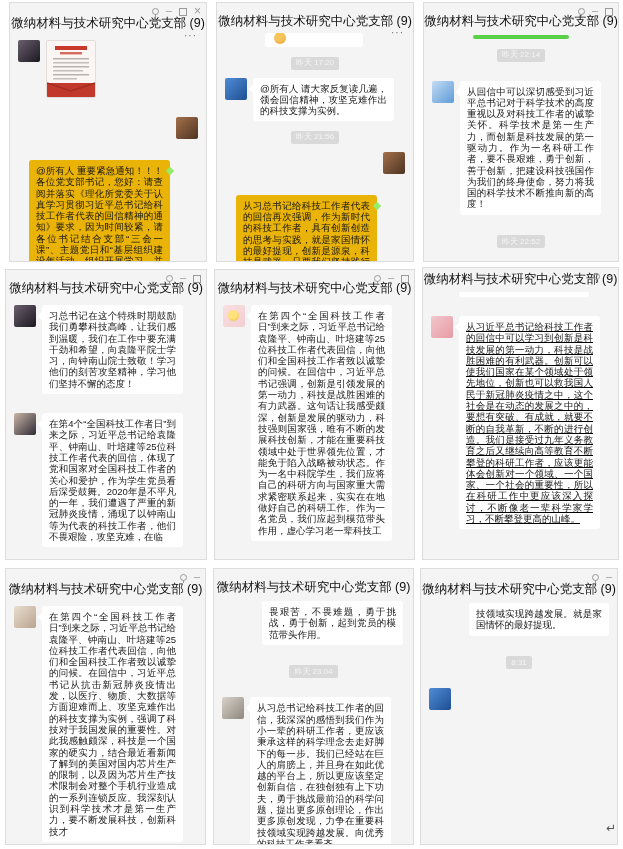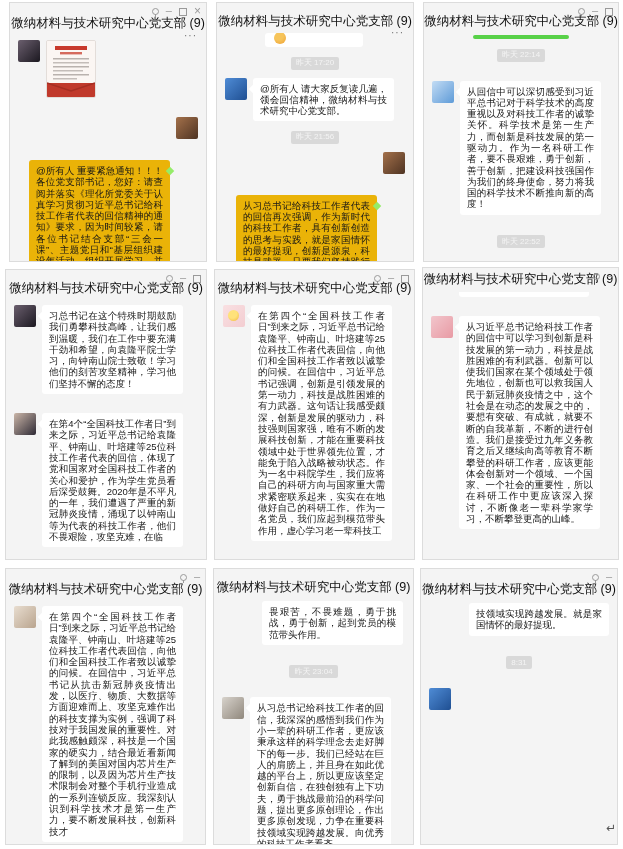--- a/index.html
+++ b/index.html
@@ -34,21 +34,21 @@
   .ctl.close{font-size:12px;line-height:8px;color:#9a9a9a;}
   .title{font-size:12.5px;color:#101010;margin-top:10px;white-space:nowrap;}
   .p1 .title,.p2 .title,.p3 .title,.p4 .title,.p7 .title{margin-top:8px;}
   .p5 .title{margin-top:1px;}
   .more{position:absolute;right:9px;top:27px;color:#707070;font-size:10px;letter-spacing:1px;}
   .p1 .more{top:24px;}
   .progress{height:4px;width:96px;background:#58d148;border-radius:2px;margin:5px auto 0;}
 
   .chat{padding:8px 8px 6px 8px;display:flex;flex-direction:column;gap:19px;}
   .p1 .chat{padding-top:3px;gap:8px;}
-  .p5 .chat{padding-top:4px;}
+  .p5 .chat{padding-top:4px;text-decoration:underline;}
   .p7 .chat,.p8 .chat{padding-top:5px;}
 
   .msg{display:flex;gap:6px;align-items:flex-start;}
   .msg.right{flex-direction:row-reverse;}
   .msg.no-avatar{margin-left:40px;}
   .avatar{width:22px;height:22px;border-radius:2px;flex:none;position:relative;overflow:hidden;}
   .fig{position:absolute;left:5px;top:5px;width:11px;height:11px;border-radius:50%;
        background:radial-gradient(circle at 40% 35%, #ffe27a 0 45%, #f0b43c 100%);}
   .bubble{
     position:relative;max-width:127px;padding:5px 7px;border-radius:3px;
@@ -118,21 +118,21 @@
         <div class="title">微纳材料与技术研究中心党支部 (9)</div>
         <div class="more">···</div>
       </div>
       <div class="chat">
         <div class="msg left no-avatar">
           <div class="bubble white bubble-emoji-cut"><span class="half-emoji"></span></div>
         </div>
         <div class="time-wrap"><span class="time-pill">昨天 17:20</span></div>
         <div class="msg left">
           <div class="avatar" style="background: linear-gradient(135deg, rgb(79, 140, 214), rgb(31, 79, 146));"></div>
-          <div class="bubble white">@所有人 请大家反复读几遍，领会回信精神，微纳材料与技术研究中心党支部。</div>
+          <div class="bubble white">@所有人 请大家反复读几遍，领会回信精神，攻坚克难作出的科技支撑为实例。</div>
         </div>
         <div class="time-wrap"><span class="time-pill">昨天 21:56</span></div>
         <div class="msg right">
           <div class="avatar" style="background: linear-gradient(135deg, rgb(164, 113, 75), rgb(78, 51, 34));"></div>
           <div class="bubble green">从习总书记给科技工作者代表的回信再次强调，作为新时代的科技工作者，具有创新创造的思考与实践，就是家国情怀的最好提现，创新是源泉，科技是武器，只要我们坚持践行创新精神，利用好科技的手段，中华民族无论面对什么样的困难，都能战胜它！</div>
         </div>
       </div>
     </div>
     <div class="panel p2">
       <div class="titlebar">

